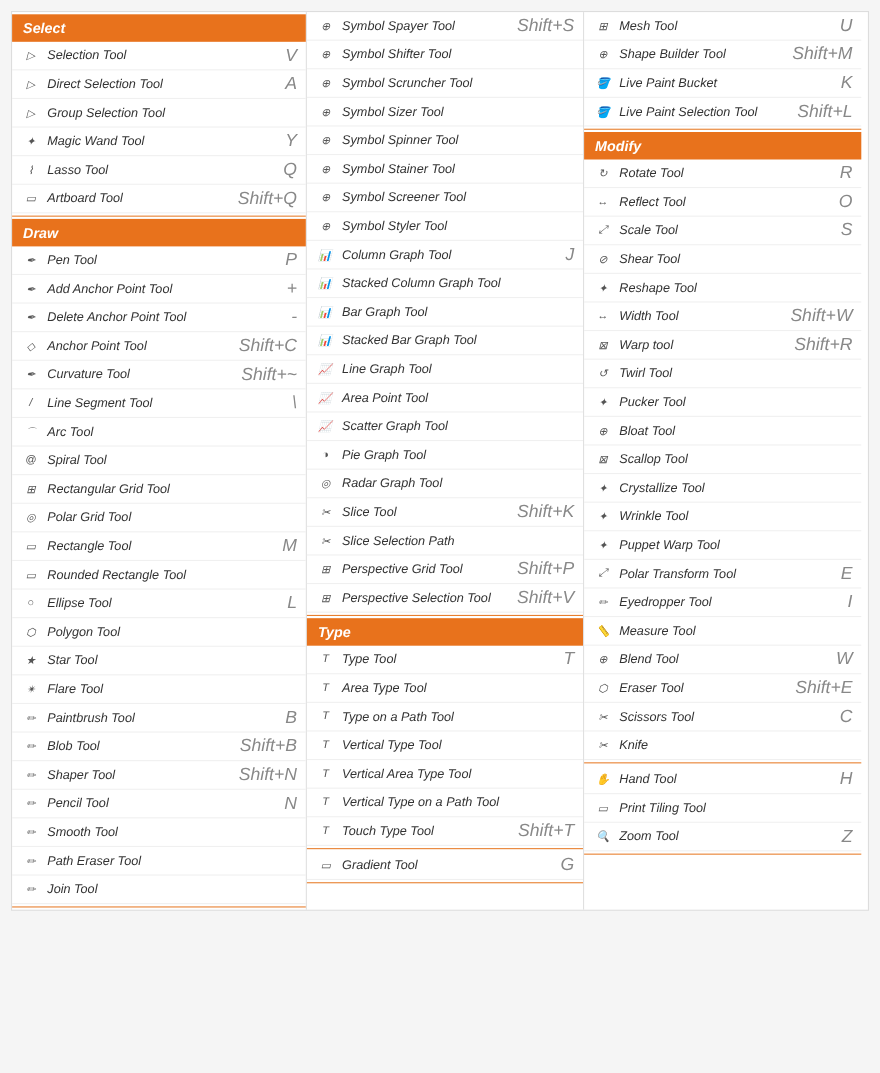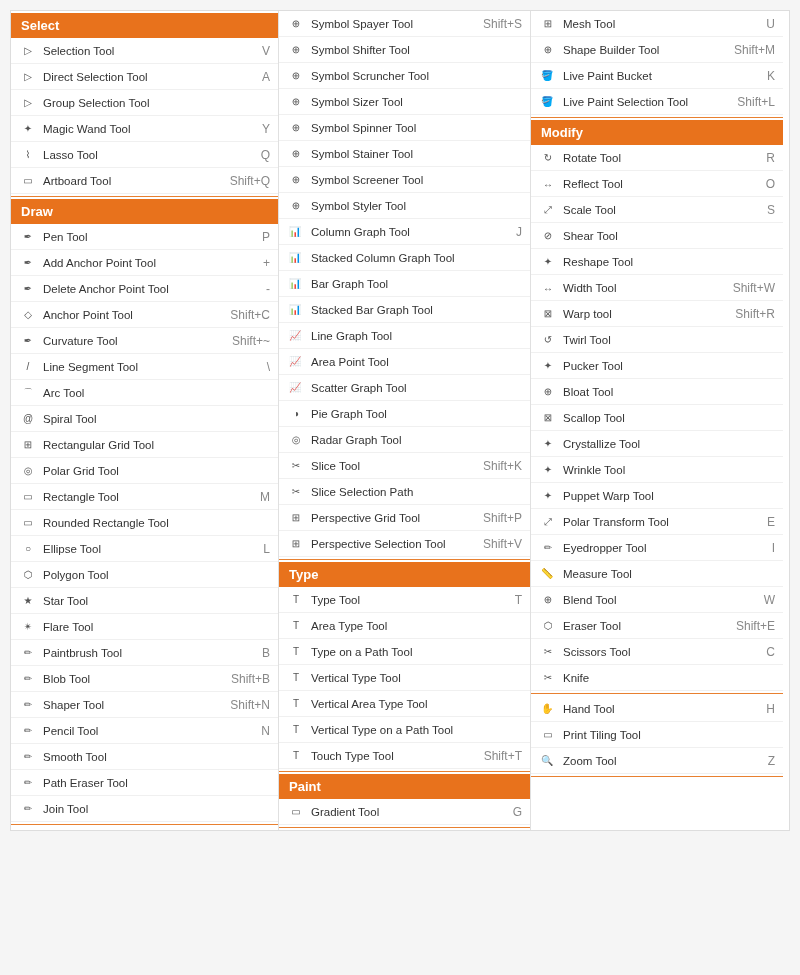--- a/index.html
+++ b/index.html
@@ -12,20 +12,21 @@
     }
     .container {
       display: grid;
       grid-template-columns: 268px 252px 252px;
       gap: 0;
       background: white;
       border: 1px solid #ddd;
     }
     .column {
       border-right: 1px solid #e0e0e0;
+      font-style: italic;
     }
     .column:last-child { border-right: none; }
     .section-header {
       background: #e8721c;
       color: white;
       font-weight: bold;
       font-size: 13px;
       padding: 5px 10px;
       margin-top: 2px;
     }
@@ -47,21 +48,21 @@
       font-size: 10px;
       color: #555;
     }
     .tool-name {
       flex: 1;
       color: #333;
       font-size: 11.5px;
     }
     .tool-shortcut {
       color: #888;
-      font-size: 12px;
+      font-size: 16px;
       margin-left: 4px;
       white-space: nowrap;
     }
     .divider {
       height: 1px;
       background: #e88030;
       margin: 2px 0;
     }
   </style>
 </head>
@@ -323,21 +324,20 @@
       <div class="tool-item">
         <span class="tool-icon">T</span>
         <span class="tool-name">Vertical Type on a Path Tool</span>
       </div>
       <div class="tool-item">
         <span class="tool-icon">T</span>
         <span class="tool-name">Touch Type Tool</span>
         <span class="tool-shortcut">Shift+T</span>
       </div>
       <div class="divider"></div>
-      <div class="section-header">Paint</div>
       <div class="tool-item">
         <span class="tool-icon">▭</span>
         <span class="tool-name">Gradient Tool</span>
         <span class="tool-shortcut">G</span>
       </div>
       <div class="divider"></div>
     </div>
     <div class="column">
       <div class="tool-item">
         <span class="tool-icon">⊞</span>

